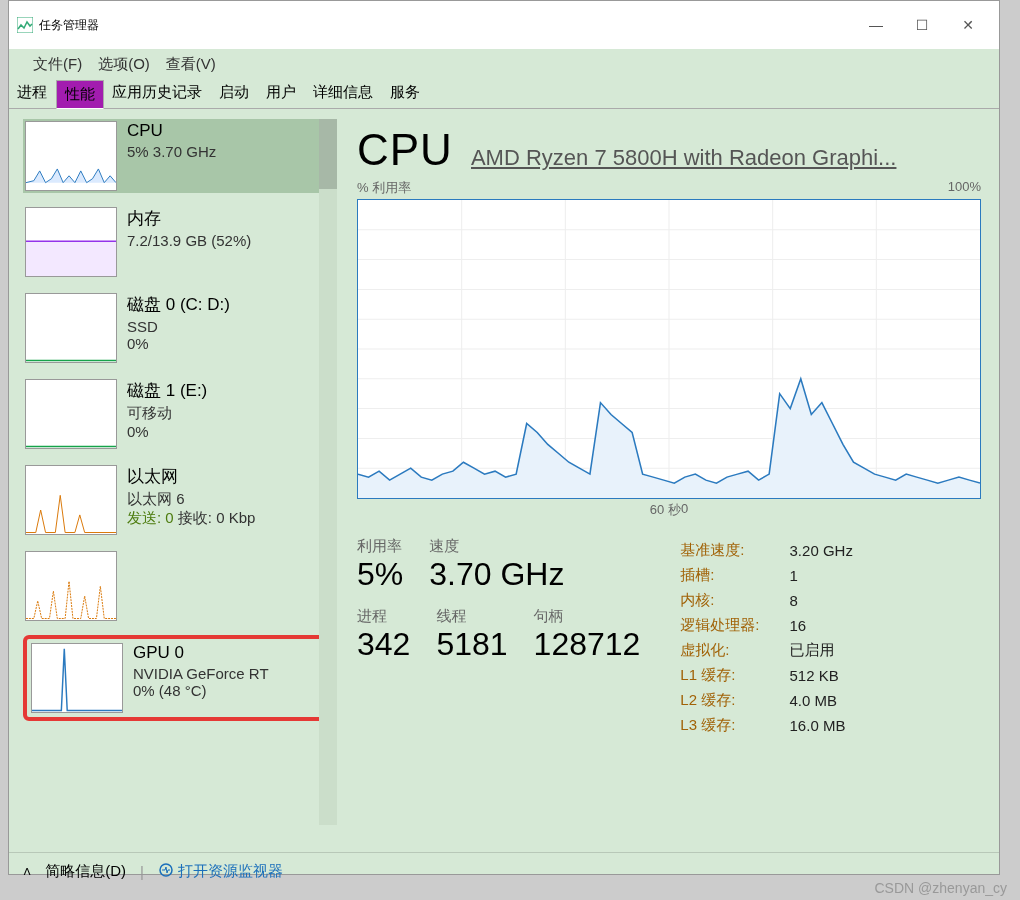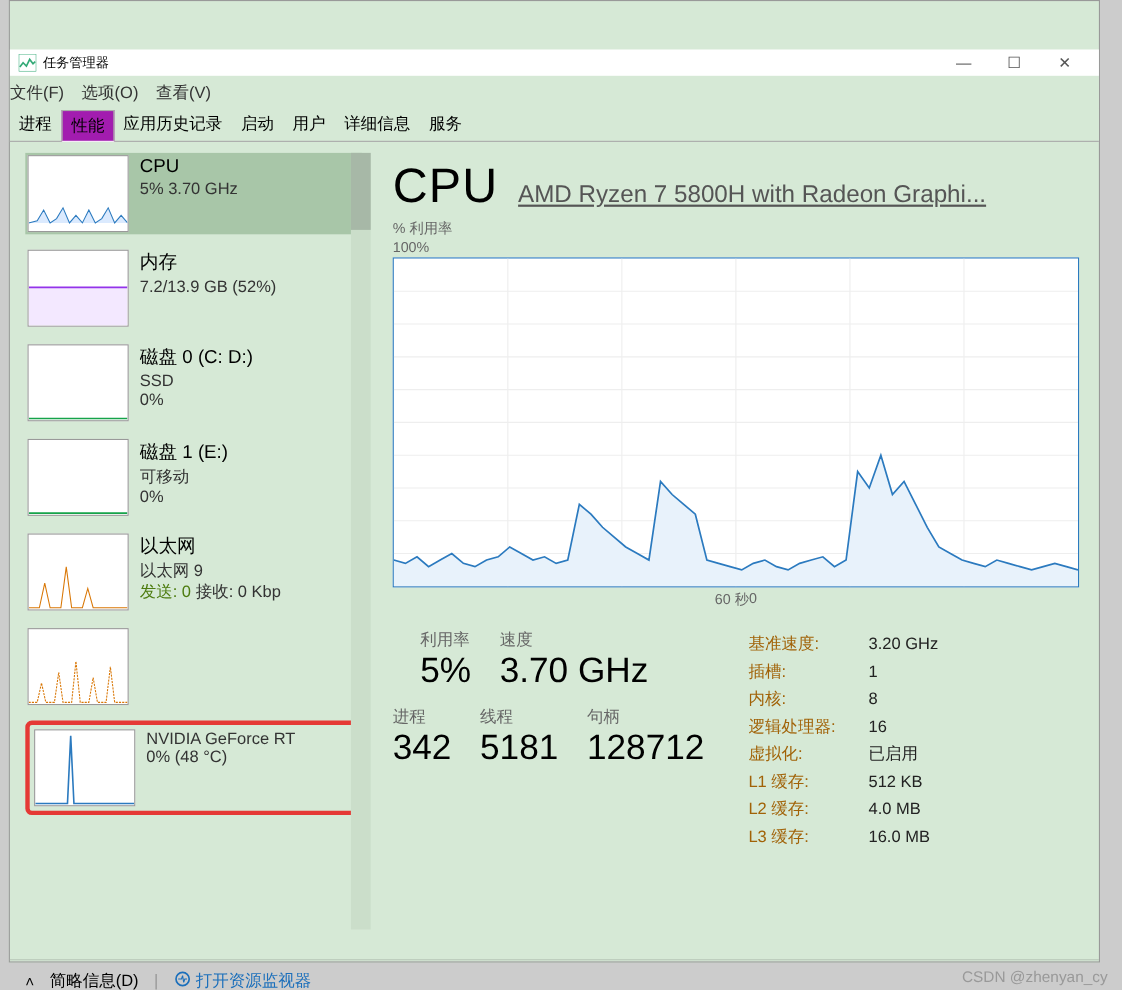--- a/index.html
+++ b/index.html
@@ -1,22 +1,22 @@
 <!DOCTYPE html>
 <html><head>
 <meta charset="utf-8">
 <style>
 * { box-sizing: border-box; margin: 0; padding: 0; font-family: "Microsoft YaHei", "Segoe UI", sans-serif; }
 body { width: 1020px; height: 900px; background: #ccc; overflow: hidden; position: relative; }
 .window { position: absolute; left: 8px; top: 0; width: 992px; height: 875px; background: #d6e9d6; border: 1px solid #999; }
-.titlebar { height: 24px; background: #fff; display: flex; align-items: center; padding: 0 8px; font-size: 12px; margin-top: 44px; }
+.titlebar { height: 48px; background: #fff; display: flex; align-items: center; padding: 0 8px; font-size: 12px; }
 .titlebar .icon { width: 16px; height: 16px; margin-right: 6px; display: inline-flex; align-items: center; justify-content: center; }
 .titlebar .spacer { flex: 1; }
 .winbtn { width: 46px; height: 32px; display: flex; align-items: center; justify-content: center; color: #555; font-size: 14px; }
-.menubar { height: 30px; display: flex; align-items: center; padding: 0 0; gap: 16px; font-size: 15px; color: #333; background: #d6e9d6; }
+.menubar { height: 30px; display: flex; align-items: center; padding: 0 24px; gap: 16px; font-size: 15px; color: #333; background: #d6e9d6; }
 .menubar span { cursor: default; }
 .tabbar { height: 30px; display: flex; align-items: stretch; font-size: 15px; background: #d6e9d6; border-bottom: 1px solid #aaa; }
 .tabbar .tab { padding: 4px 8px; border-right: 1px solid transparent; }
 .tabbar .tab.active { background: #a21caf; border: 1px solid #aaa; border-bottom: 1px solid #fff; position: relative; top: 1px; }
 .content { display: flex; height: calc(100% - 32px - 30px - 30px - 38px); }
 .sidebar { width: 330px; padding: 10px 10px 10px 14px; overflow-y: auto; position: relative; }
 .sidebar-scroll { position: absolute; right: 2px; top: 10px; width: 18px; height: 95%; }
 .sidebar-scroll .track { width: 100%; height: 100%; background: #cbdeca; }
 .sidebar-scroll .thumb { width: 100%; height: 70px; background: #a7b8a7; }
 .card { display: flex; gap: 10px; margin-bottom: 12px; padding: 2px; }
@@ -24,21 +24,21 @@
 .card.highlighted { border: 4px solid #e53935; border-radius: 6px; padding: 4px; }
 .thumb-chart { width: 92px; height: 70px; background: #fff; border: 1px solid #999; position: relative; overflow: hidden; }
 .card-info { flex: 1; overflow: hidden; white-space: nowrap; }
 .card-title { font-size: 17px; margin-bottom: 2px; }
 .card-sub { font-size: 15px; color: #333; }
 .card-sub .send { color: #4d7c0f; }
 .main { flex: 1; padding: 16px 18px 0 18px; }
 .main-header { display: flex; align-items: baseline; gap: 18px; }
 .main-header h1 { font-size: 44px; font-weight: 400; letter-spacing: 1px; }
 .main-header .subtitle { font-size: 22px; color: #555; overflow: hidden; text-overflow: ellipsis; white-space: nowrap; flex: 1; text-decoration: underline; }
-.chart-labels { display: flex; justify-content: space-between; font-size: 13px; color: #666; margin-top: 4px; flex-direction: column; }
+.chart-labels { display: flex; justify-content: space-between; font-size: 13px; color: #666; margin-top: 4px; }
 .big-chart { width: 100%; height: 300px; background: #fff; border: 1px solid #2b7abf; margin-top: 2px; position: relative; }
 .big-chart svg { width: 100%; height: 100%; }
 .axis-labels { display: flex; justify-content: center; font-size: 13px; color: #666; margin-top: 2px; }
 .stats { display: flex; margin-top: 18px; gap: 28px; }
 .stat-col .label { font-size: 15px; color: #666; }
 .stat-col .val { font-size: 32px; font-weight: 400; margin-bottom: 14px; }
 .stats-right { margin-left: 10px; }
 .stats-right table { font-size: 15px; }
 .stats-right td { padding: 2px 8px 2px 0; color: #a16207; }
 .stats-right td:last-child { color: #222; padding-left: 20px; }
@@ -126,36 +126,37 @@
           <div class="card-sub">0%</div>
         </div>
       </div>
 
       <div class="card">
         <div class="thumb-chart"><svg viewBox="0 0 92 70" preserveAspectRatio="none">
               <polyline points="0,68 10,68 15,45 20,68 30,68 35,30 40,68 50,68 55,50 60,68 92,68" fill="none" stroke="#d97706" stroke-width="1"></polyline>
             </svg></div>
         <div class="card-info">
           <div class="card-title">以太网</div>
-          <div class="card-sub">以太网 9</div>
+          <div class="card-sub">以太网 6</div>
           <div class="card-sub"><span class="send">发送: 0</span> <span>接收: 0 Kbp</span></div>
         </div>
       </div>
 
       <div class="card">
         <div class="thumb-chart"><svg viewBox="0 0 92 70" preserveAspectRatio="none">
               <polyline points="0,68 8,68 12,50 16,68 24,68 28,40 32,68 40,68 44,30 48,68 56,68 60,45 64,68 72,68 76,35 80,68 92,68" fill="none" stroke="#d97706" stroke-width="1" stroke-dasharray="2 1"></polyline>
             </svg></div>
       </div>
 
       <div class="card highlighted">
         <div class="thumb-chart"><svg viewBox="0 0 92 70" preserveAspectRatio="none">
               <polyline points="0,68 30,68 33,5 36,68 92,68" fill="none" stroke="#2b7abf" stroke-width="1.5"></polyline>
             </svg></div>
         <div class="card-info">
+          <div class="card-title">GPU 0</div>
           <div class="card-sub">NVIDIA GeForce RT</div>
           <div class="card-sub">0%  (48 °C)</div>
         </div>
       </div>
 
       <div class="sidebar-scroll">
         <div class="track">
             <div class="thumb"></div>
           </div>
       </div>
@@ -190,21 +191,21 @@
             <polyline points="0,276 10.169491525423728,279 20.338983050847457,273 30.508474576271187,282 40.67796610169491,276 50.847457627118644,270 61.016949152542374,279 71.1864406779661,282 81.35593220338983,276 91.52542372881356,273 101.69491525423729,264 111.86440677966102,270 122.03389830508475,276 132.20338983050848,273 142.3728813559322,279 152.54237288135593,276 162.71186440677965,225 172.8813559322034,234 183.05084745762713,246 193.22033898305082,255 203.38983050847457,264 213.5593220338983,270 223.72881355932205,276 233.89830508474577,204 244.0677966101695,216 254.23728813559322,225 264.40677966101697,234 274.5762711864407,276 284.7457627118644,279 294.91525423728814,282 305.08474576271186,285 315.25423728813564,279 325.4237288135593,276 335.59322033898303,282 345.7627118644068,285 355.9322033898305,279 366.10169491525426,276 376.271186440678,273 386.44067796610165,282 396.6101694915254,276 406.77966101694915,195 416.94915254237293,210 427.1186440677966,180 437.2881355932203,216 447.4576271186441,204 457.62711864406776,225 467.79661016949154,246 477.96610169491527,264 488.135593220339,270 498.3050847457627,276 508.47457627118644,279 518.6440677966102,282 528.8135593220339,276 538.9830508474577,279 549.1525423728814,282 559.3220338983051,285 569.4915254237288,282 579.6610169491526,279 589.8305084745763,282 600,285 " fill="none" stroke="#2b7abf" stroke-width="1.5"></polyline>
           </svg>
       </div>
       <div class="axis-labels">
         <span>60 秒</span>
         <span>0</span>
       </div>
 
       <div class="stats">
         <div>
-          <div style="display:flex;gap:26px;margin-left:25px;">
+          <div style="display:flex;gap:26px;">
             <div class="stat-col">
               <div class="label">利用率</div>
               <div class="val">5%</div>
             </div>
             <div class="stat-col">
               <div class="label">速度</div>
               <div class="val">3.70 GHz</div>
             </div>
           </div>
           <div style="display:flex;gap:26px;">

